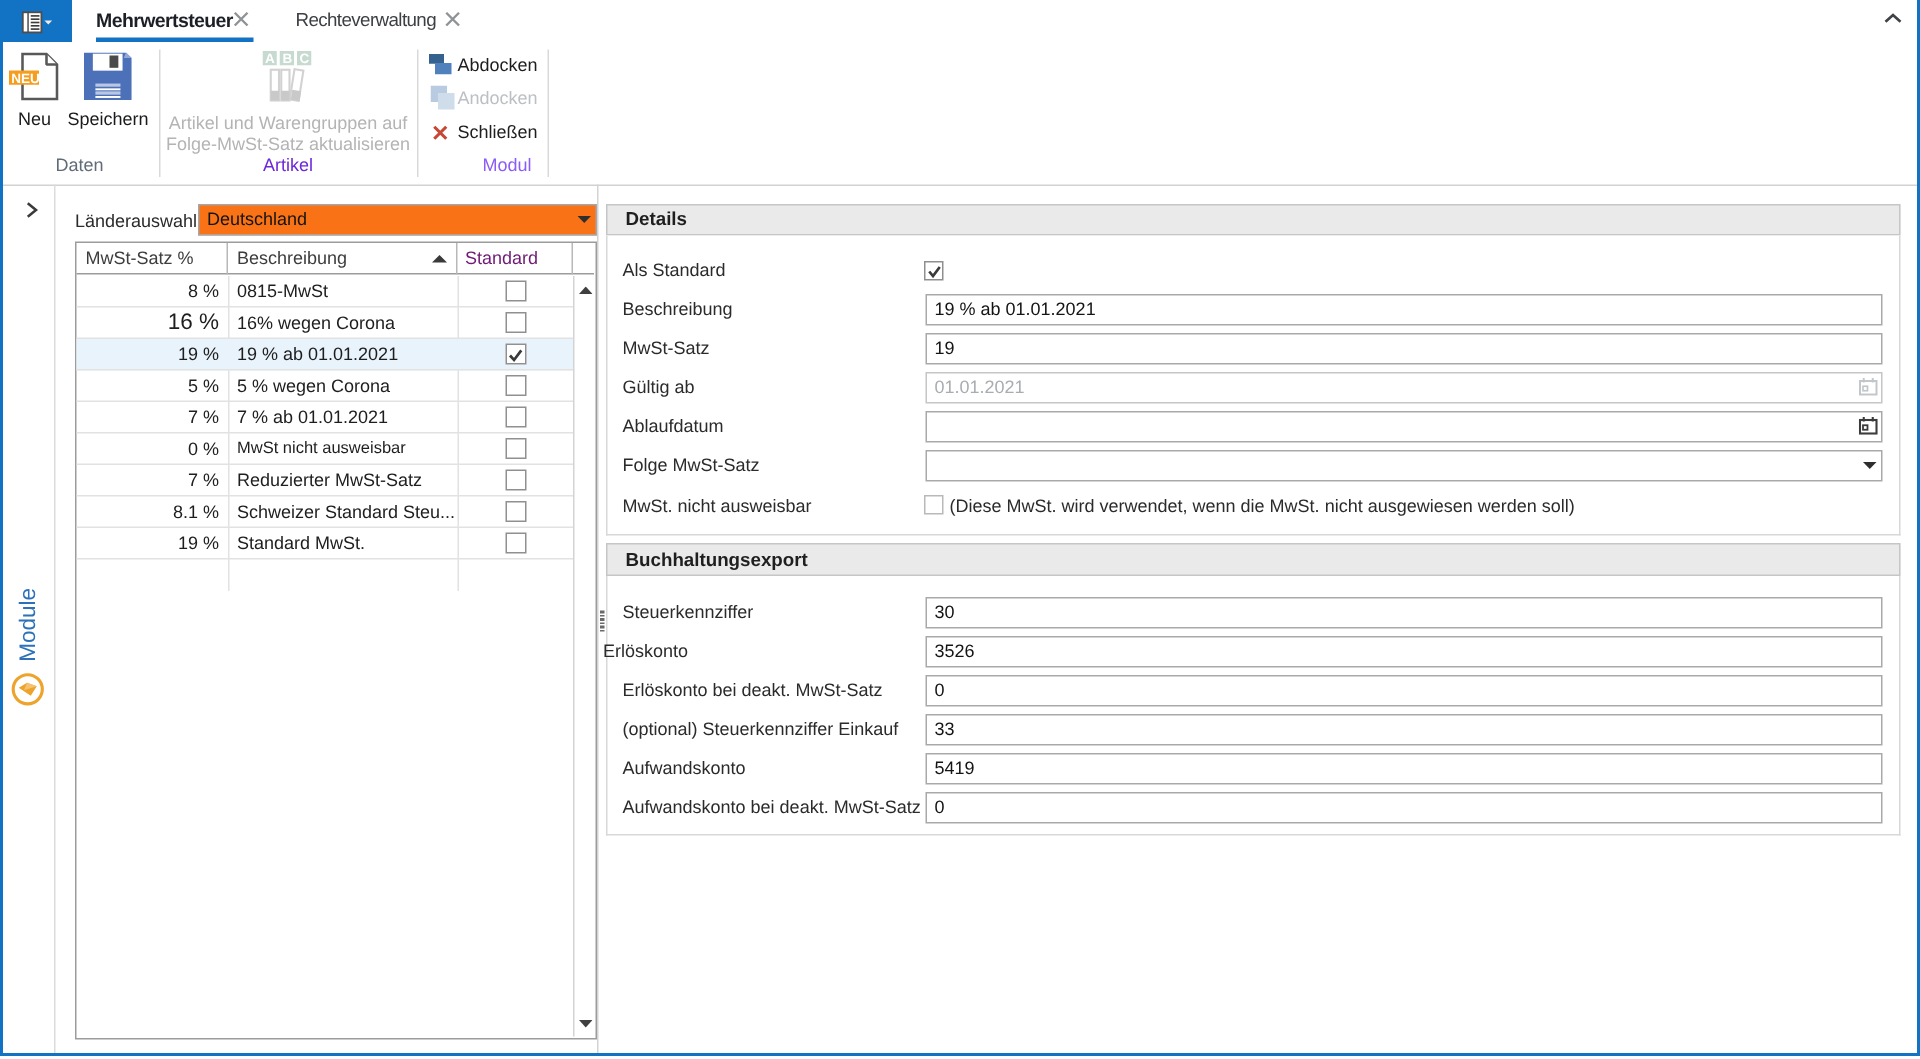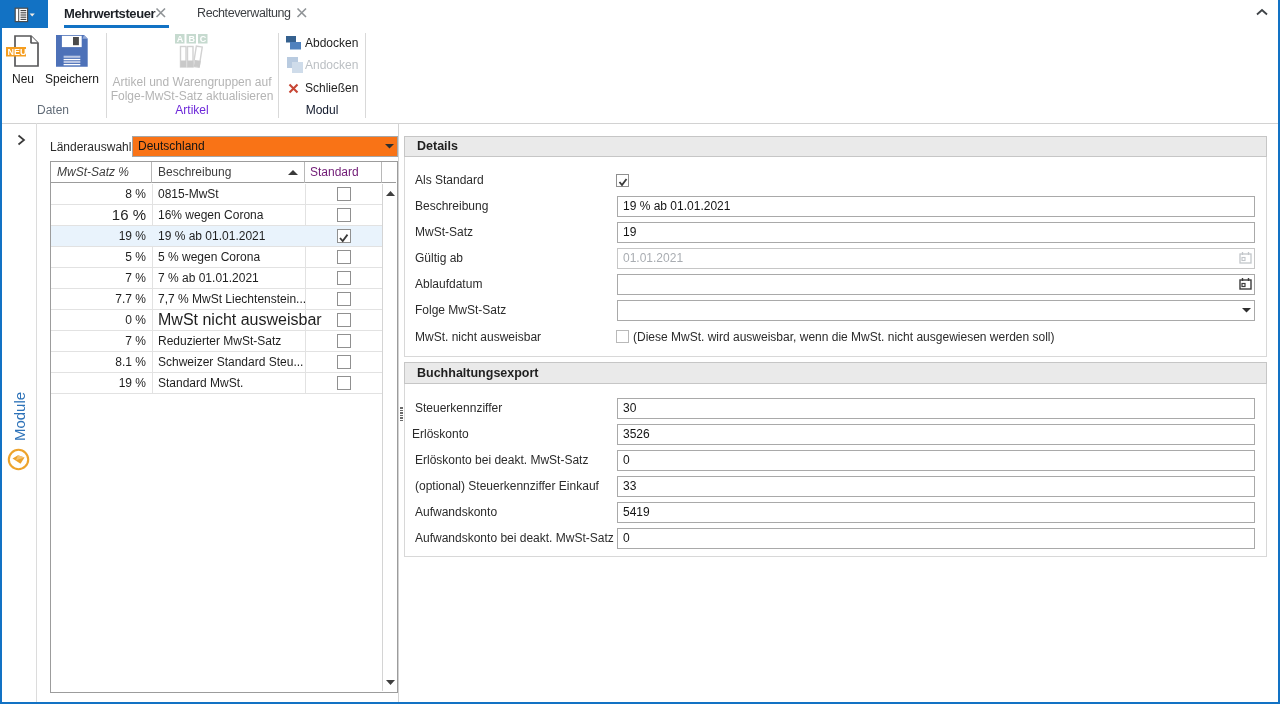--- a/index.html
+++ b/index.html
@@ -100,21 +100,21 @@
   <div class="abs" style="left:305px;top:36px;font-size:12px;line-height:15px;color:#1e1e1e;">Abdocken</div>
   <svg class="abs" style="left:287px;top:57px;" width="17" height="17">
     <rect x="0" y="0" width="11" height="11" fill="#b9cbe0"></rect>
     <rect x="5" y="5" width="11" height="11" fill="#cfdcea"></rect>
   </svg>
   <div class="abs" style="left:305px;top:58px;font-size:12px;line-height:15px;color:#bcc0c4;">Andocken</div>
   <svg class="abs" style="left:288px;top:83px;" width="11" height="11">
     <path d="M1.5 1.5 L9.5 9.5 M9.5 1.5 L1.5 9.5" stroke="#c74634" stroke-width="2.1" fill="none"></path>
   </svg>
   <div class="abs" style="left:305px;top:81px;font-size:12px;line-height:15px;color:#1e1e1e;">Schließen</div>
-  <div class="abs" style="left:282px;top:103px;width:80px;text-align:center;font-size:12px;color:#0f172a;">Modul</div>
+  <div class="abs" style="left:298px;top:103px;width:80px;text-align:center;font-size:12px;color:#8b5cf6;">Modul</div>
 
   <div class="abs" style="left:0;top:0;width:2px;height:704px;background:#1272c4;"></div>
   <div class="abs" style="left:1278px;top:0;width:2px;height:704px;background:#1272c4;"></div>
   <div class="abs" style="left:0;top:702px;width:1280px;height:2px;background:#1272c4;"></div>
 
   <div class="abs" style="left:36px;top:123px;width:1px;height:579px;background:#dcdcdc;"></div>
   <svg class="abs" style="left:16px;top:134px;" width="10" height="12">
     <path d="M2.5 1.5 L8 6 L2.5 10.5" stroke="#3a3a3a" stroke-width="1.7" fill="none"></path>
   </svg>
   <div class="abs" style="left:-16px;top:408px;width:70px;height:17px;transform:rotate(-90deg);text-align:center;font-size:15px;color:#2d72b8;">Module</div>
@@ -128,21 +128,21 @@
   <div class="abs" style="left:132px;top:136px;width:266px;height:21px;border:1px solid #a6a6a6;background:#f97316;">
     <div style="margin-left:5px;font-size:12px;line-height:19px;color:#141414;">Deutschland</div>
     <svg class="abs" style="left:252px;top:7px;" width="10" height="6">
         <path d="M0 0 L9 0 L4.5 4.6 Z" fill="#2e2e2e"></path>
       </svg>
   </div>
 
   <div class="abs" style="left:50px;top:161px;width:348px;height:532px;border:1px solid #9c9c9c;background:#fff;">
 
     <div class="abs" style="left:0;top:0;width:345px;height:21px;border-bottom:1px solid #9c9c9c;">
-      <div class="abs" style="left:0;top:0;width:101px;height:21px;border-right:1px solid #b8b8b8;font-size:12px;line-height:21px;color:#3d3d3d;padding-left:6px;font-style:italic;">MwSt-Satz %</div>
+      <div class="abs" style="left:0;top:0;width:101px;height:21px;border-right:1px solid #b8b8b8;font-size:12px;line-height:21px;color:#3d3d3d;padding-left:6px;">MwSt-Satz %</div>
       <div class="abs" style="left:101px;top:0;width:153px;height:21px;border-right:1px solid #b8b8b8;font-size:12px;line-height:21px;color:#3d3d3d;padding-left:6px;">Beschreibung</div>
       <svg class="abs" style="left:237px;top:8px;" width="10" height="6">
           <path d="M5 0 L10 5 L0 5 Z" fill="#3a3a3a"></path>
         </svg>
       <div class="abs" style="left:254px;top:0;width:77px;height:21px;border-right:1px solid #b8b8b8;font-size:12px;line-height:21px;color:#701a75;padding-left:5px;">Standard</div>
     </div>
 
     <div class="abs" style="left:101px;top:22px;width:1px;height:210px;background:#e2e2e2;"></div>
     <div class="abs" style="left:254px;top:22px;width:1px;height:210px;background:#e2e2e2;"></div>
     <div class="abs" style="left:331px;top:22px;width:1px;height:507px;background:#d4d4d4;"></div>
@@ -169,27 +169,22 @@
           <div style="position:absolute;left:0;top:0;width:95px;height:21px;text-align:right;font-size:12px;line-height:20px;color:#1e1e1e;">5 %</div>
           <div style="position:absolute;left:107px;top:0;height:21px;font-size:12px;line-height:20px;color:#1e1e1e;white-space:nowrap;">5 % wegen Corona</div>
           <div style="position:absolute;left:286px;top:3px;width:14px;height:14px;border:1px solid #909090;background:#fff;"></div>
         </div>
         <div style="position:relative;width:331px;height:21px;border-bottom:1px solid #e2e2e2;">
           <div style="position:absolute;left:0;top:0;width:95px;height:21px;text-align:right;font-size:12px;line-height:20px;color:#1e1e1e;">7 %</div>
           <div style="position:absolute;left:107px;top:0;height:21px;font-size:12px;line-height:20px;color:#1e1e1e;white-space:nowrap;">7 % ab 01.01.2021</div>
           <div style="position:absolute;left:286px;top:3px;width:14px;height:14px;border:1px solid #909090;background:#fff;"></div>
         </div>
         <div style="position:relative;width:331px;height:21px;border-bottom:1px solid #e2e2e2;">
-          <div style="position:absolute;left:0;top:0;width:95px;height:21px;text-align:right;font-size:12px;line-height:20px;color:#1e1e1e;">7.7 %</div>
-          <div style="position:absolute;left:107px;top:0;height:21px;font-size:12px;line-height:20px;color:#1e1e1e;white-space:nowrap;">7,7 % MwSt Liechtenstein...</div>
-          <div style="position:absolute;left:286px;top:3px;width:14px;height:14px;border:1px solid #909090;background:#fff;"></div>
-        </div>
-        <div style="position:relative;width:331px;height:21px;border-bottom:1px solid #e2e2e2;">
           <div style="position:absolute;left:0;top:0;width:95px;height:21px;text-align:right;font-size:12px;line-height:20px;color:#1e1e1e;">0 %</div>
-          <div style="position:absolute;left:107px;top:0;height:21px;font-size:16px;line-height:20px;color:#1e1e1e;white-space:nowrap;">MwSt nicht ausweisbar</div>
+          <div style="position:absolute;left:107px;top:0;height:21px;font-size:11px;line-height:20px;color:#1e1e1e;white-space:nowrap;">MwSt nicht ausweisbar</div>
           <div style="position:absolute;left:286px;top:3px;width:14px;height:14px;border:1px solid #909090;background:#fff;"></div>
         </div>
         <div style="position:relative;width:331px;height:21px;border-bottom:1px solid #e2e2e2;">
           <div style="position:absolute;left:0;top:0;width:95px;height:21px;text-align:right;font-size:12px;line-height:20px;color:#1e1e1e;">7 %</div>
           <div style="position:absolute;left:107px;top:0;height:21px;font-size:12px;line-height:20px;color:#1e1e1e;white-space:nowrap;">Reduzierter MwSt-Satz</div>
           <div style="position:absolute;left:286px;top:3px;width:14px;height:14px;border:1px solid #909090;background:#fff;"></div>
         </div>
         <div style="position:relative;width:331px;height:21px;border-bottom:1px solid #e2e2e2;">
           <div style="position:absolute;left:0;top:0;width:95px;height:21px;text-align:right;font-size:12px;line-height:20px;color:#1e1e1e;">8.1 %</div>
           <div style="position:absolute;left:107px;top:0;height:21px;font-size:12px;line-height:20px;color:#1e1e1e;white-space:nowrap;">Schweizer Standard Steu...</div>
@@ -247,28 +242,28 @@
     <line x1="9.5" y1="1" x2="9.5" y2="4" stroke="#3c3c3c" stroke-width="1.4"></line>
     <rect x="3" y="6.5" width="3" height="3" fill="none" stroke="#3c3c3c" stroke-width="1.2"></rect>
   </svg>
   <div class="abs lbl" style="left:415px;top:300px;">Folge MwSt-Satz</div>
   <div class="abs inp" style="left:617px;top:300px;width:638px;"></div>
   <svg class="abs" style="left:1242px;top:308px;" width="10" height="6">
       <path d="M0 0 L9 0 L4.5 4.6 Z" fill="#2e2e2e"></path>
     </svg>
   <div class="abs lbl" style="left:415px;top:326.5px;">MwSt. nicht ausweisbar</div>
   <div class="abs cb" style="left:616px;top:330px;border-color:#b9b9b9;"></div>
-  <div class="abs lbl" style="left:633px;top:326.5px;">(Diese MwSt. wird ausweisbar, wenn die MwSt. nicht ausgewiesen werden soll)</div>
+  <div class="abs lbl" style="left:633px;top:326.5px;">(Diese MwSt. wird verwendet, wenn die MwSt. nicht ausgewiesen werden soll)</div>
 
   <div class="abs ghead" style="left:404px;top:362px;width:863px;height:22px;line-height:20px;">Buchhaltungsexport</div>
   <div class="abs gbody" style="left:404px;top:384px;width:863px;height:173px;"></div>
 
   <div class="abs lbl" style="left:415px;top:398px;">Steuerkennziffer</div>
   <div class="abs inp" style="left:617px;top:398px;width:638px;">30</div>
-  <div class="abs lbl" style="left:412px;top:424px;">Erlöskonto</div>
+  <div class="abs lbl" style="left:402px;top:424px;">Erlöskonto</div>
   <div class="abs inp" style="left:617px;top:424px;width:638px;">3526</div>
   <div class="abs lbl" style="left:415px;top:450px;">Erlöskonto bei deakt. MwSt-Satz</div>
   <div class="abs inp" style="left:617px;top:450px;width:638px;">0</div>
   <div class="abs lbl" style="left:415px;top:476px;">(optional) Steuerkennziffer Einkauf</div>
   <div class="abs inp" style="left:617px;top:476px;width:638px;">33</div>
   <div class="abs lbl" style="left:415px;top:502px;">Aufwandskonto</div>
   <div class="abs inp" style="left:617px;top:502px;width:638px;">5419</div>
   <div class="abs lbl" style="left:415px;top:528px;">Aufwandskonto bei deakt. MwSt-Satz</div>
   <div class="abs inp" style="left:617px;top:528px;width:638px;">0</div>
 

